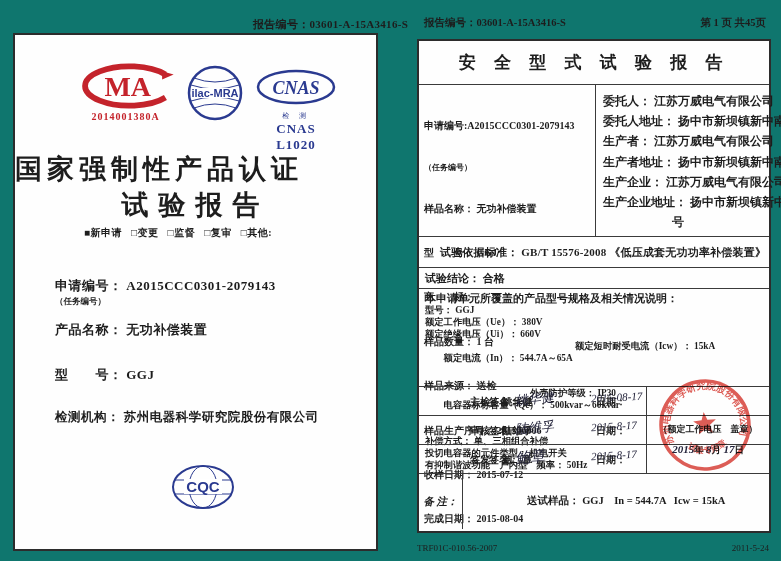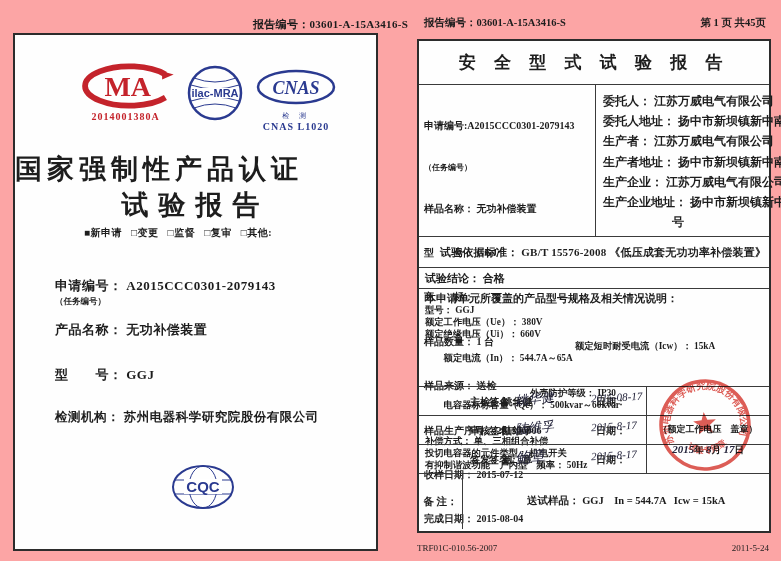--- a/index.html
+++ b/index.html
@@ -1,25 +1,25 @@
 <!DOCTYPE html>
 <html><head>
 <meta charset="utf-8">
 <style>
   html,body{margin:0;padding:0;background:#ffffff;}
-  .sheet{position:relative;width:781px;height:561px;background:#fca5a5;overflow:hidden;
+  .sheet{position:relative;width:781px;height:561px;background:#0f766e;overflow:hidden;
          font-family:"Liberation Serif",serif;color:#1d1d1d;}
 
   
   .lpage{position:absolute;left:13px;top:33px;width:361px;height:514px;border:2px solid #2c2c2c;background:#fefefe;}
   .lp-repno{position:absolute;left:253px;top:17px;font-size:11px;font-weight:700;letter-spacing:.3px;}
   .logo-block{position:absolute;text-align:center;}
   .cma-num{color:#c4232b;font-size:10px;font-weight:700;letter-spacing:1px;margin-top:-2px;}
   .cnas-sub{color:#2a3a90;font-size:7px;letter-spacing:4px;margin-top:1px;}
-  .cnas-code{color:#2a3a90;font-size:10px;font-weight:700;letter-spacing:1px;}
+  .cnas-code{color:#2a3a90;font-size:13px;font-weight:700;letter-spacing:1px;}
   .lp-title1{position:absolute;left:0;right:0;top:116px;font-size:27px;font-weight:700;letter-spacing:5px;}
   .lp-title2{position:absolute;left:0;right:0;top:152px;text-align:center;font-size:27px;font-weight:700;letter-spacing:10px;}
   .lp-checks{position:absolute;left:69px;top:191px;font-size:10px;font-weight:700;letter-spacing:.5px;}
   .lp-checks span{margin-right:6px;}
   .lp-field{position:absolute;left:40px;font-size:13px;font-weight:700;letter-spacing:.5px;}
   .lp-note{position:absolute;left:40px;font-size:8.5px;font-weight:700;}
   .cqc{position:absolute;left:155px;top:428px;}
 
   
   .rp-repno{position:absolute;left:424px;top:16px;font-size:10.5px;font-weight:700;}
@@ -55,21 +55,21 @@
   .hand{font-family:cursive;font-style:italic;color:#23233a;}
   .sig-name{position:absolute;left:96px;top:3px;font-size:13px;transform:rotate(-5deg);}
   .sig-date{position:absolute;left:172px;top:4px;font-size:11px;transform:rotate(-3deg);white-space:nowrap;}
   .stampcol{position:absolute;left:228px;right:0;top:346px;height:86px;}
   .stamp-caption{position:absolute;left:2px;top:36px;width:118px;text-align:center;font-size:9px;font-weight:600;z-index:1;}
   .stamp-dateline{position:absolute;left:4px;top:56px;width:114px;text-align:center;font-size:9.5px;font-weight:600;z-index:1;white-space:nowrap;}
   .stamp-dateline .hand{font-size:11px;}
   .stamp-svg{position:absolute;left:10px;top:-10px;z-index:2;opacity:.86;mix-blend-mode:multiply;transform:rotate(-6deg);}
   .r-remark{top:433px;height:55px;border-bottom:none;}
   .remark-label{position:absolute;left:0;top:0;bottom:0;width:44px;border-right:1px solid #3a3a3a;box-sizing:border-box;
-                display:flex;align-items:center;justify-content:center;font-size:10.5px;font-weight:600;white-space:pre;}
+                display:flex;align-items:center;justify-content:center;font-size:10.5px;font-weight:600;white-space:pre;font-style:italic;}
   .remark-text{position:absolute;left:108px;top:20px;font-size:10.5px;font-weight:600;white-space:pre;}
 </style>
 </head>
 <body>
 
 <div class="sheet">
 
   <div class="lp-repno">报告编号：03601-A-15A3416-S</div>
 
   <div class="lpage">

